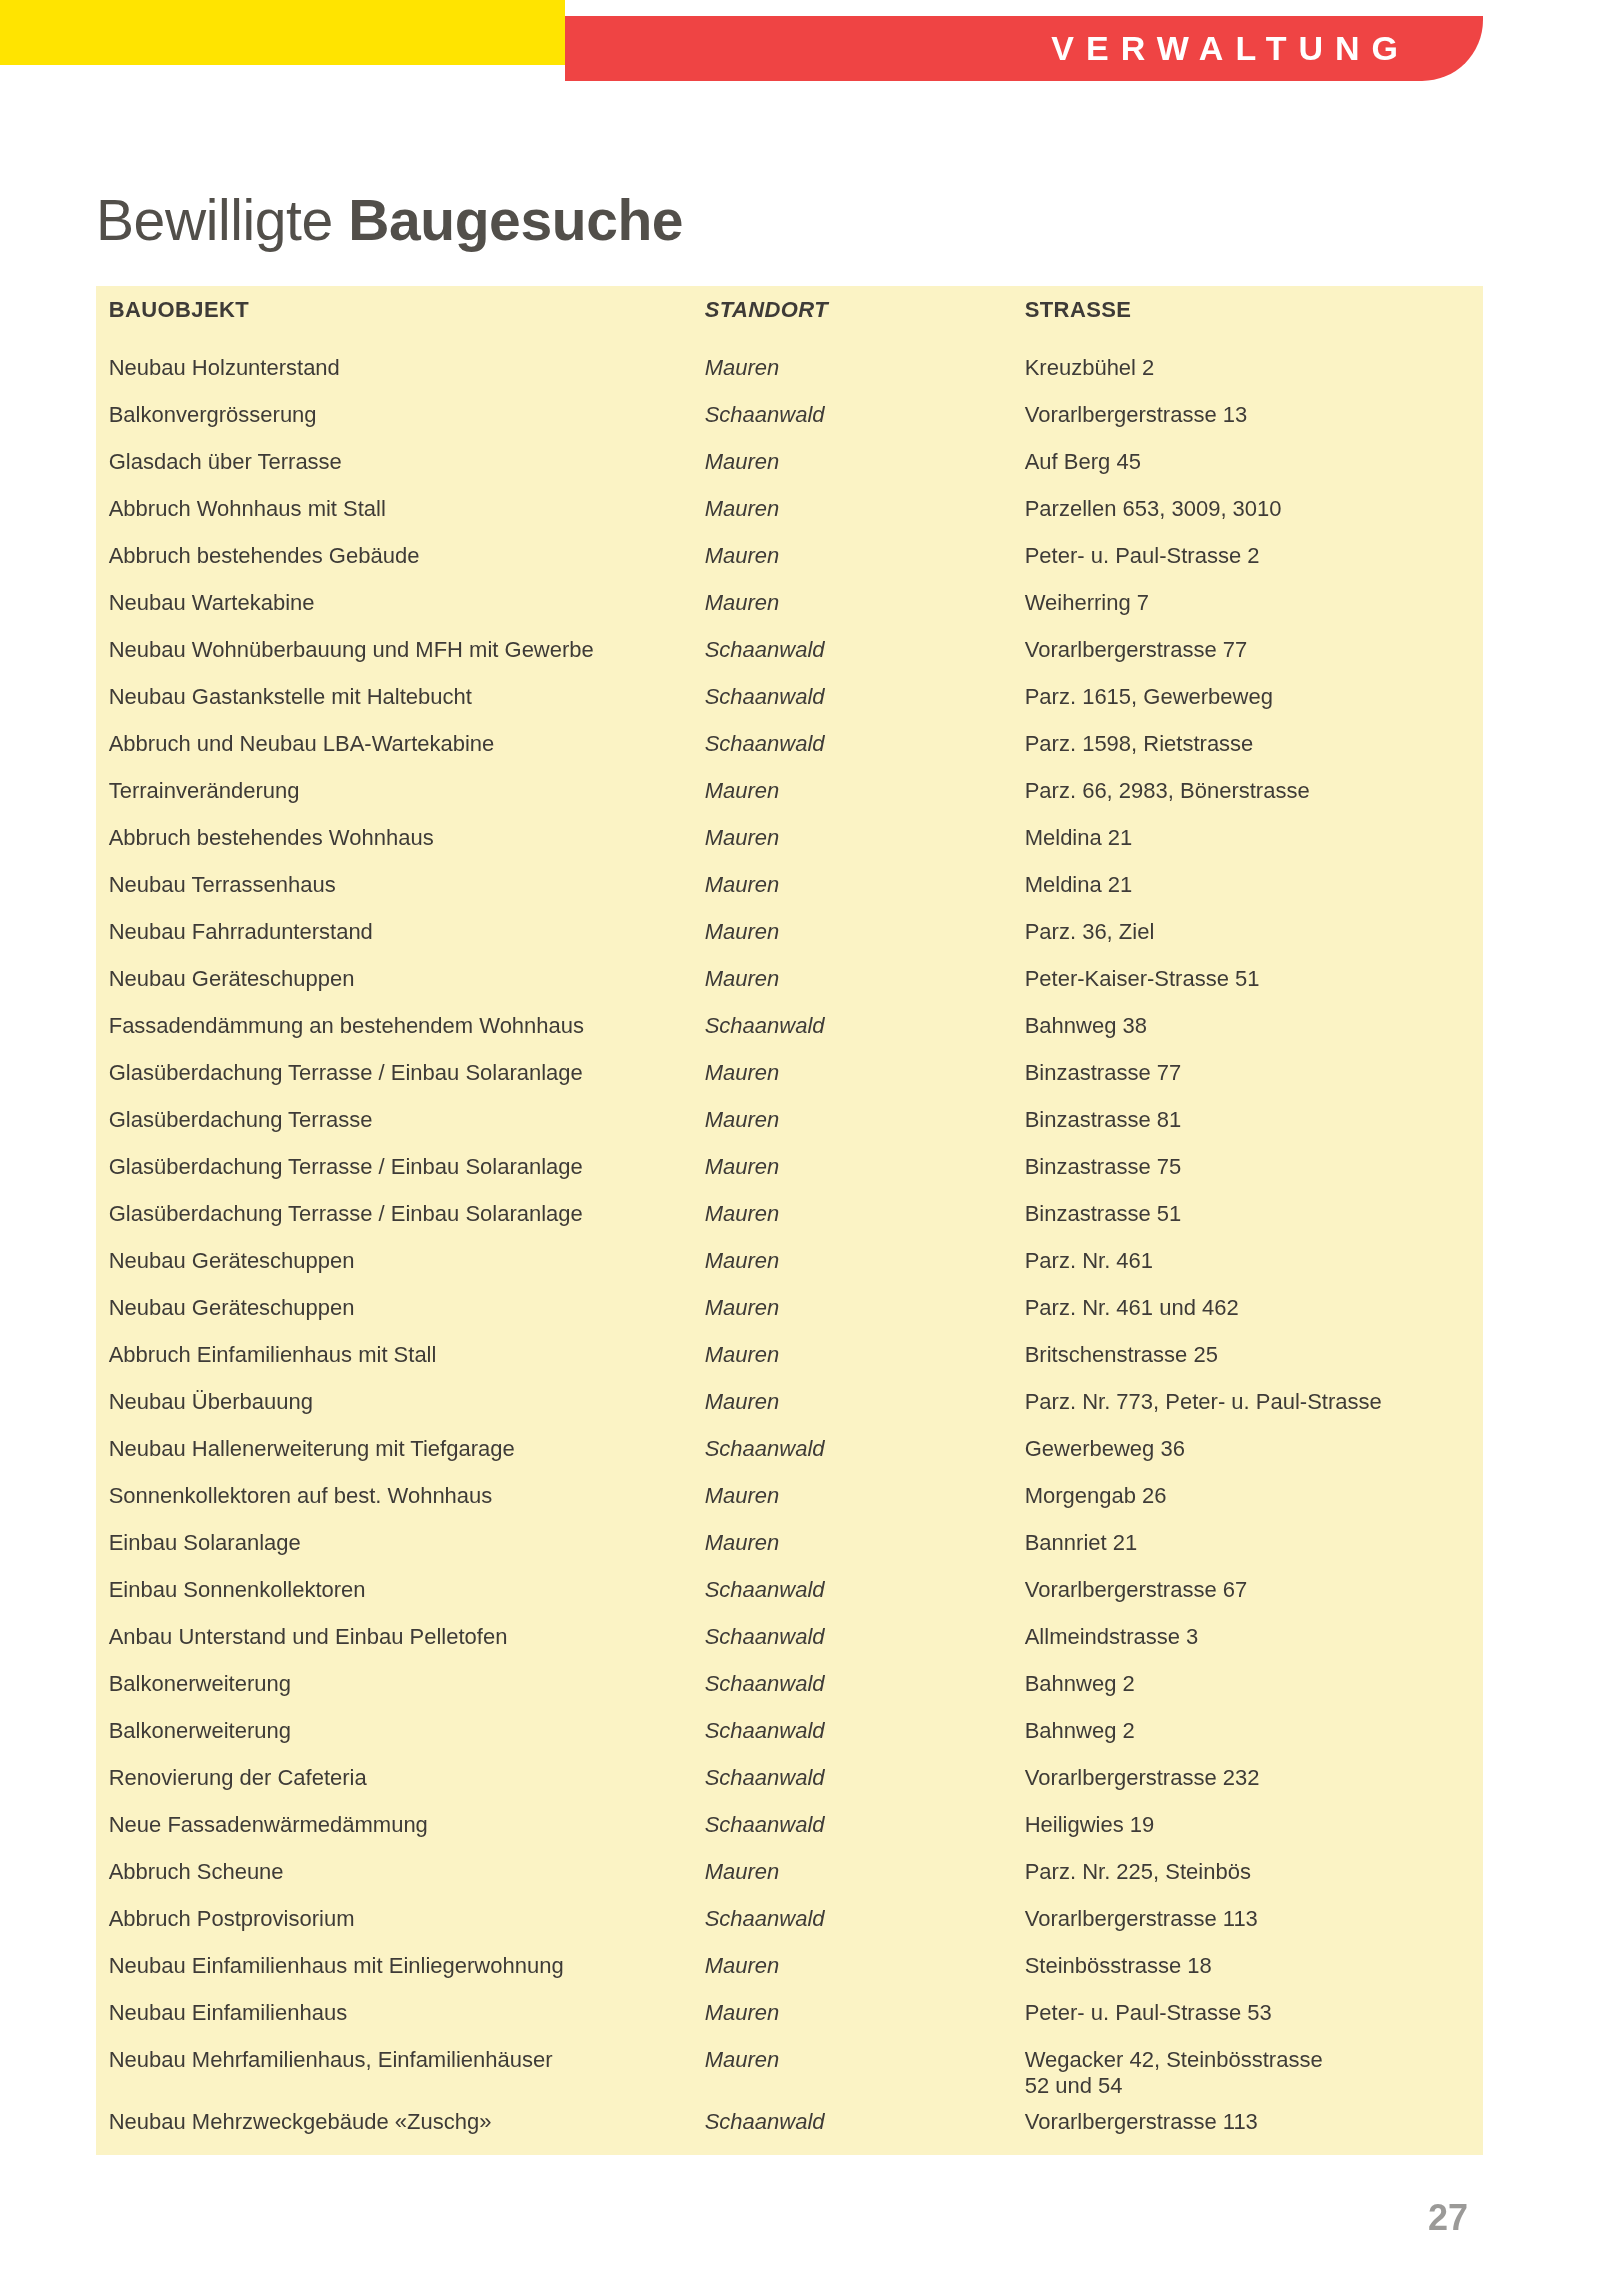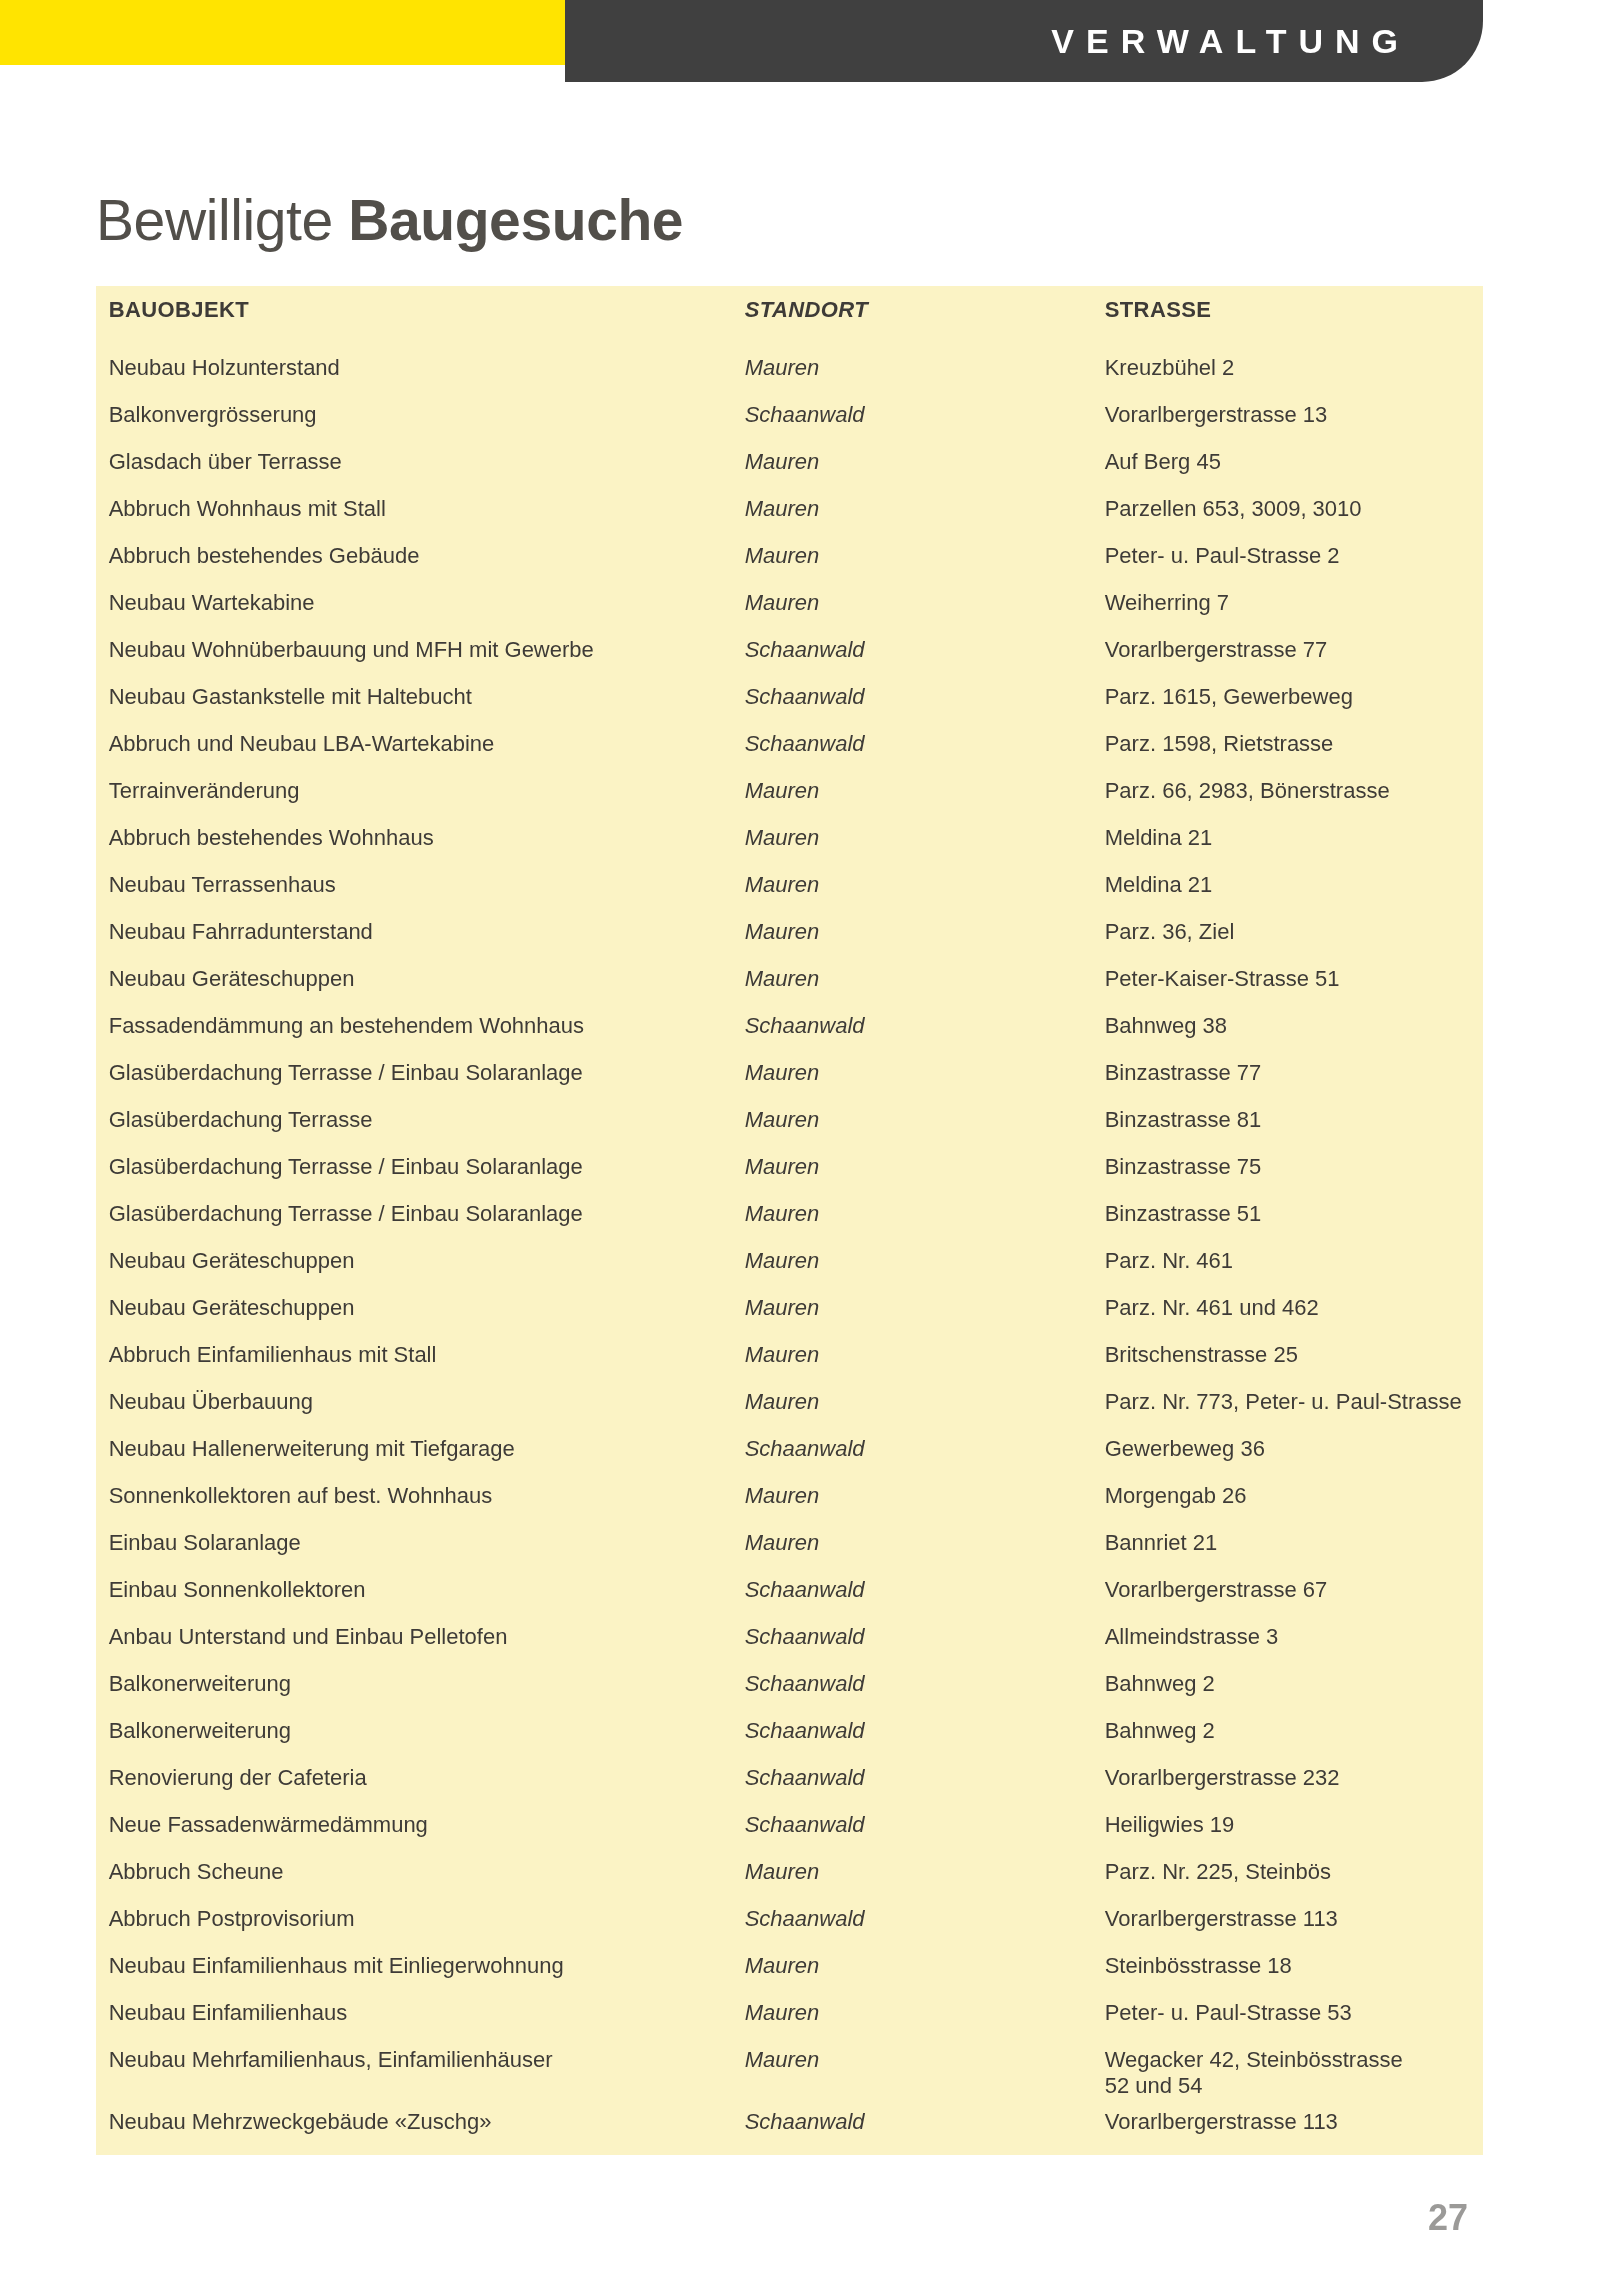--- a/index.html
+++ b/index.html
@@ -9,22 +9,22 @@
     width: 1623px; height: 2295px; position: relative; overflow: hidden;
   }
   .page { position: absolute; inset: 0; width: 1623px; height: 2295px; background: #ffffff; }
 
   
   .bar-yellow {
     position: absolute; left: 0; top: 0; width: 565px; height: 65px;
     background: #FFE400;
   }
   .bar-dark {
-    position: absolute; left: 565px; top: 0; width: 918px; height: 82px;
-    background: #404040;
+    position: absolute; left: 565px; top: 16px; width: 918px; height: 65px;
+    background: #ef4444;
     border-bottom-right-radius: 61px;
     display: flex; align-items: center; justify-content: flex-end;
     padding-right: 73px;
   }
   .bar-dark .section-label {
     color: #ffffff; font-size: 34px; font-weight: bold;
     letter-spacing: 12px; line-height: 65px; white-space: nowrap;
   }
 
   
@@ -36,21 +36,21 @@
   .title .t-bold { font-weight: 700; }
 
   
   .table {
     position: absolute; left: 96px; top: 286px; width: 1387px;
     background: #FBF3C5;
     padding: 0 15px 8.5px 12.7px;
     color: #3E3B37;
     font-size: 22px;
   }
-  .trow { display: flex; align-items: flex-start; min-height: 47px; padding-top: 10px; gap: 40px; }
+  .trow { display: flex; align-items: flex-start; min-height: 47px; padding-top: 10px; }
   .cell { line-height: 26px; }
   .c1 { width: 596px; padding-right: 17px; }
   .c2 { width: 320px; padding-right: 17px; font-style: italic; }
   .c3 { flex: 1; white-space: pre-line; }
   .thead { min-height: 0; padding-top: 11px; margin-bottom: 23px; }
   .thead .cell { font-weight: 700; line-height: 25px; letter-spacing: 0.4px; }
 
   
   .pagenum {
     position: absolute; right: 155px; top: 2200px;

